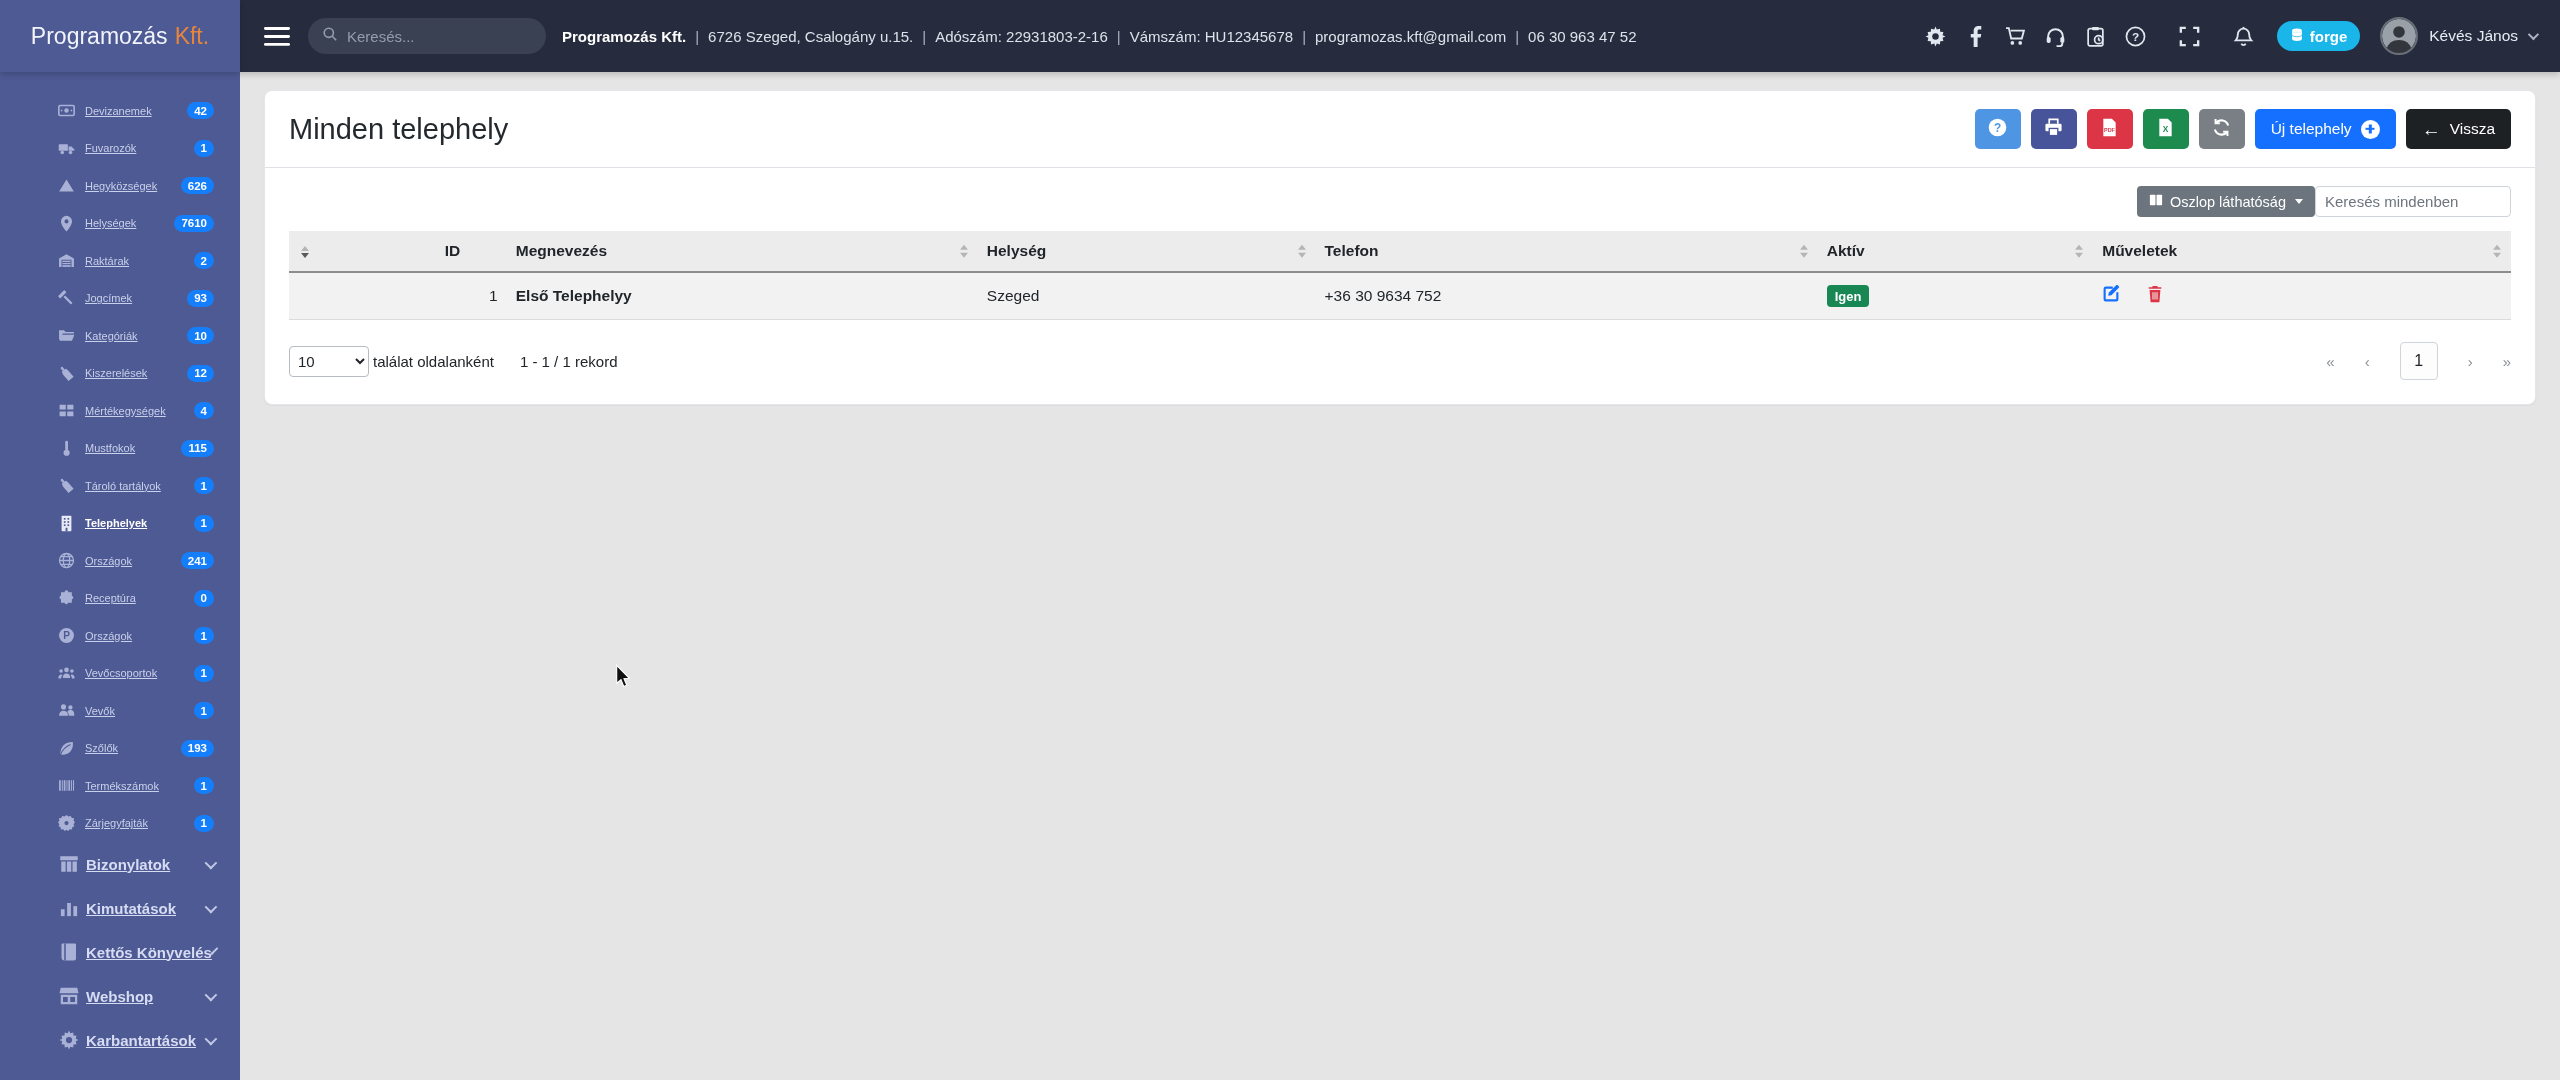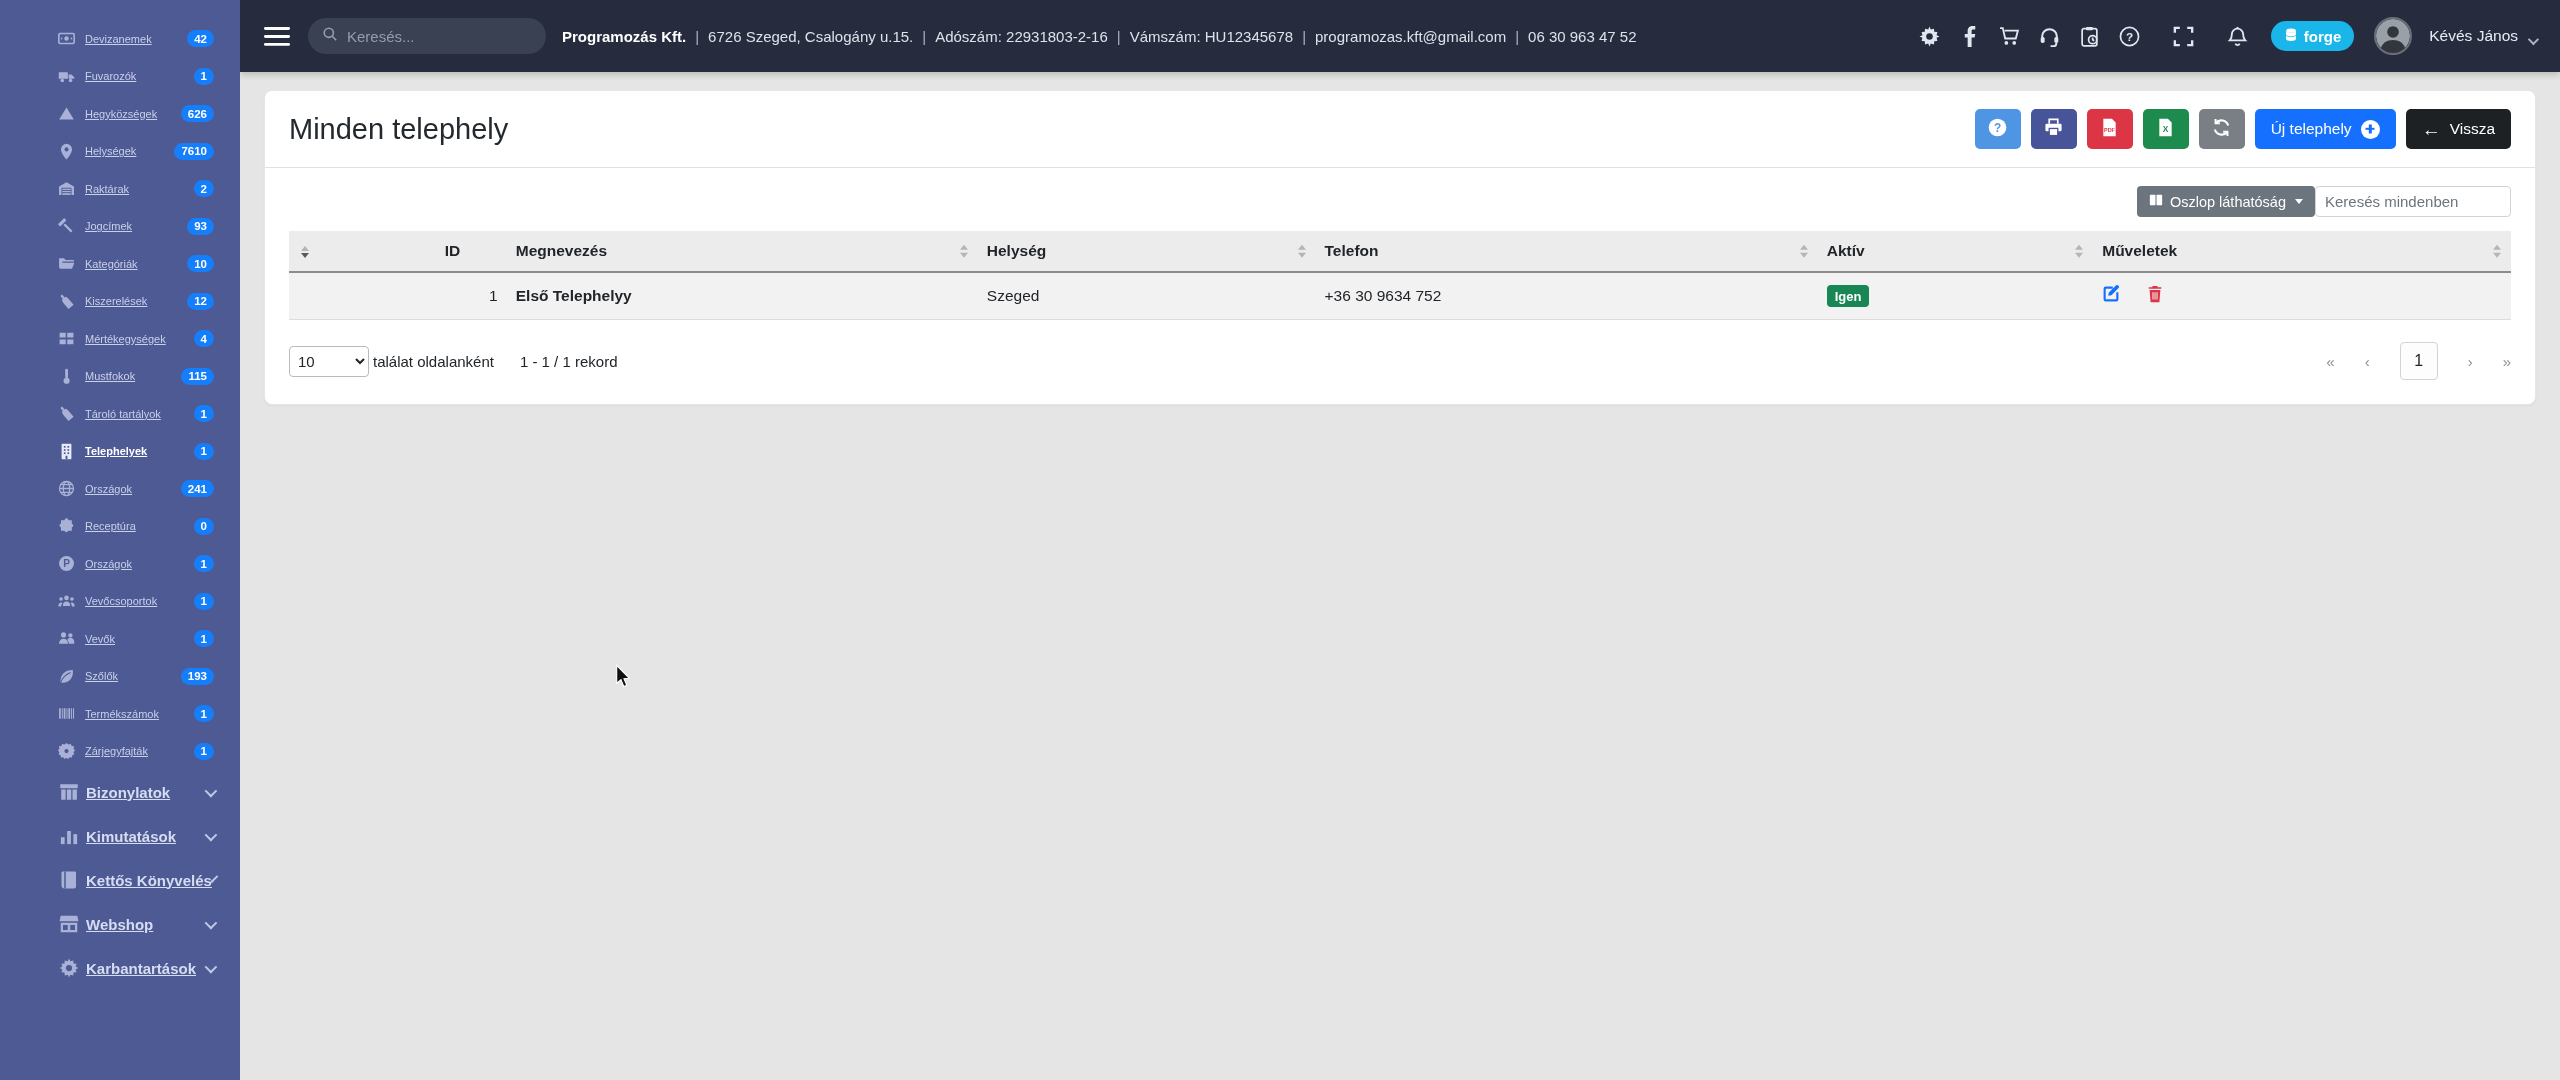--- a/index.html
+++ b/index.html
@@ -37,21 +37,21 @@
   .company { margin-left:16px; font-size:15px; color:#dde1ea; white-space:nowrap; }
   .company b { color:#ffffff; }
   .company .sep { margin:0 9px; color:#aab0bd; }
   .nav-right { margin-left:auto; display:flex; align-items:center; }
   .nav-ic { width:22px; height:22px; color:#e2e6ef; margin-left:18px; cursor:pointer; display:flex; align-items:center; justify-content:center; }
   .nav-ic svg { width:21px; height:21px; }
   .nav-ic.sp { margin-left:32px; }
   .forge { margin-left:22px; background:#1ab6ea; border-radius:15px; height:30px; display:flex; align-items:center; padding:0 13px; color:#fff; font-weight:bold; font-size:15px; cursor:pointer; }
   .forge svg { width:14px; height:14px; margin-right:6px; }
   .avatar { margin-left:20px; width:38px; height:38px; border-radius:50%; overflow:hidden; border:2px solid #6a7078; cursor:pointer; }
-  .user { margin-left:17px; color:#e9ecf4; font-size:15.5px; display:flex; align-items:flex-end; cursor:pointer; }
+  .user { margin-left:11px; color:#e9ecf4; font-size:15.5px; display:flex; align-items:center; cursor:pointer; }
   .user .uchev { width:8px; height:8px; border-right:2px solid #aeb4c0; border-bottom:2px solid #aeb4c0; transform:rotate(45deg) translateY(-2px); margin-left:10px; }
 
   
   .content { flex:1; padding:18px 24px 0 24px; }
   .card { background:#fff; border:1px solid #e3e6ea; border-radius:8px; box-shadow:0 1px 2px rgba(0,0,0,.04); }
   .card-head { display:flex; align-items:center; justify-content:space-between; padding:18px 24px; border-bottom:1px solid #dee2e6; }
   .page-title { font-size:29px; font-weight:500; color:#24292e; }
   .actions { display:flex; align-items:center; gap:10px; }
   .hbtn { height:40px; min-width:46px; border:none; border-radius:5px; color:#fff; font-size:15.5px; display:flex; align-items:center; justify-content:center; cursor:pointer; font-family:"Liberation Sans", sans-serif; }
   .hbtn svg { width:19px; height:19px; }
@@ -104,20 +104,24 @@
   .f-right a { color:#0d6efd; text-decoration:underline; cursor:pointer; }
 
   .cursor { position:absolute; left:612px; top:664px; z-index:50; pointer-events:none; }
 </style>
 </head>
 <body>
 
 <div class="app">
 
   <aside class="sidebar">
+    <div class="side-brand">
+      <span>Programozás</span>
+      <span class="suffix">Kft.</span>
+    </div>
     <nav class="side-nav">
         <div class="side-item">
           <span class="si-icon">
             <svg viewBox="0 0 16 16">
               <rect x="0.8" y="3.3" width="14.4" height="9.4" rx="1.2" fill="none" stroke="currentColor" stroke-width="1.5"></rect>
               <circle cx="8" cy="8" r="2.1" fill="currentColor"></circle>
               <rect x="2.7" y="7.2" width="1.3" height="1.6" fill="currentColor"></rect>
               <rect x="12" y="7.2" width="1.3" height="1.6" fill="currentColor"></rect>
             </svg>
           </span>

